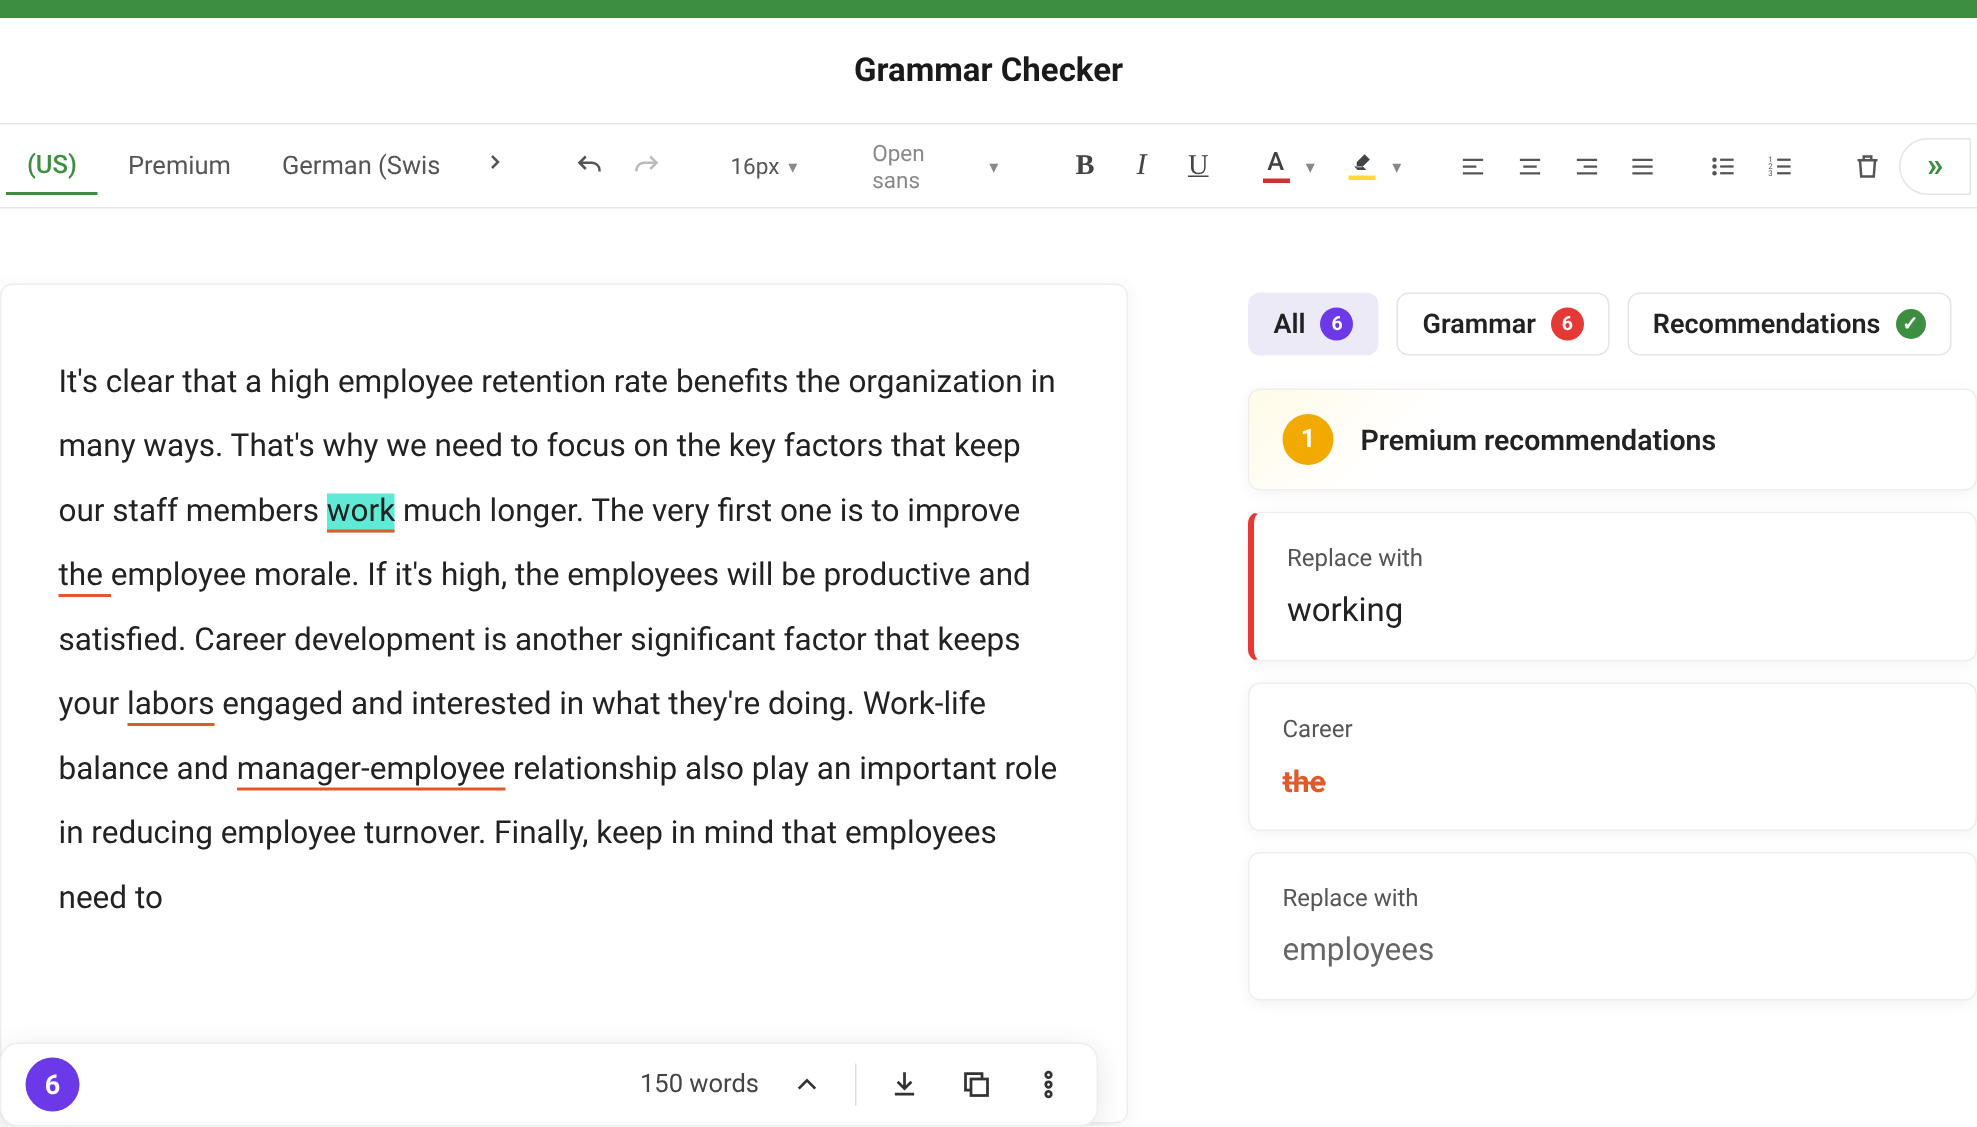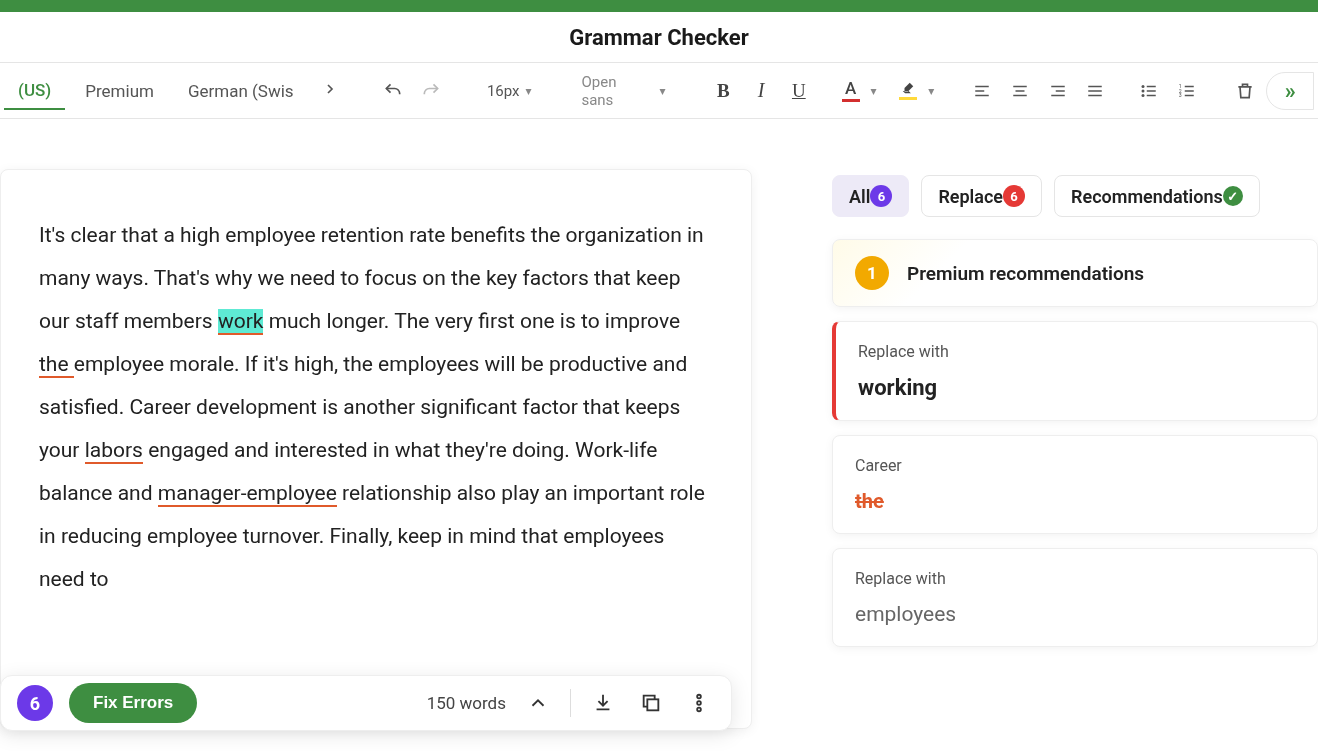--- a/index.html
+++ b/index.html
@@ -1,18 +1,18 @@
 <!DOCTYPE html>
 <html><head>
 <meta charset="utf-8">
 <style>
 *{box-sizing:border-box;margin:0;padding:0;}
 body{font-family:-apple-system,BlinkMacSystemFont,"Segoe UI",Roboto,sans-serif;background:#fff;color:#1a1a1a;width:1318px;height:751px;overflow:hidden;position:relative;}
 .top-bar{height:12px;background:#3e8e41;width:100%;}
-.header{height:51px;display:flex;align-items:center;justify-content:center;position:relative;border-bottom:1px solid #e5e5e5;}
+.header{height:71px;display:flex;align-items:center;justify-content:center;position:relative;border-bottom:1px solid #e5e5e5;}
 .title{font-size:22px;font-weight:700;color:#1a1a1a;}
 .premium-btn{position:absolute;right:10px;height:42px;background:#3e8e41;color:#fff;font-weight:700;font-size:18px;border:none;border-radius:21px;padding:0 22px;display:flex;align-items:center;gap:10px;cursor:pointer;}
 .premium-btn svg{width:22px;height:22px;fill:none;stroke:#fff;stroke-width:2;}
 .toolbar{height:56px;display:flex;align-items:center;padding:0 4px;border-bottom:1px solid #e5e5e5;gap:6px;}
 .lang-tab{padding:8px 14px;font-size:17px;color:#555;cursor:pointer;white-space:nowrap;}
 .lang-tab.active{color:#3e8e41;font-weight:500;border-bottom:2px solid #3e8e41;margin-bottom:-1px;}
 .chev-right{color:#666;padding:0 8px;font-size:18px;cursor:pointer;}
 .tb-sep{width:20px;}
 .tb-btn{width:32px;height:32px;display:flex;align-items:center;justify-content:center;cursor:pointer;color:#555;border-radius:4px;}
 .tb-btn svg{width:20px;height:20px;}
@@ -37,33 +37,33 @@
 .editor .err-hl{background:#5eead4;border-bottom:2px solid #e05a2b;}
 .bottom-bar{position:absolute;bottom:0;left:0;width:732px;height:56px;background:#fff;border:1px solid #eee;border-radius:12px;box-shadow:0 4px 20px rgba(0,0,0,0.1);display:flex;align-items:center;padding:0 16px;gap:16px;}
 .err-badge{width:36px;height:36px;border-radius:50%;background:#6c39e8;color:#fff;font-weight:700;font-size:18px;display:flex;align-items:center;justify-content:center;}
 .fix-btn{height:40px;background:#3e8e41;color:#fff;font-weight:700;font-size:17px;border:none;border-radius:20px;padding:0 24px;cursor:pointer;}
 .word-count{font-size:17px;color:#444;margin-left:auto;}
 .bb-sep{width:1px;height:28px;background:#ddd;}
 .bb-btn{width:32px;height:32px;display:flex;align-items:center;justify-content:center;cursor:pointer;color:#333;}
 .bb-btn svg{width:22px;height:22px;stroke:#333;stroke-width:2;fill:none;}
 .sidebar{flex:1;padding:56px 0 0 64px;}
 .tabs{display:flex;gap:12px;margin-bottom:22px;}
-.tab{height:42px;border:1px solid #e5e5e5;border-radius:8px;padding:0 16px;display:flex;align-items:center;font-size:18px;font-weight:600;color:#222;cursor:pointer;}
+.tab{height:42px;border:1px solid #e5e5e5;border-radius:8px;padding:0 16px;display:flex;align-items:center;gap:10px;font-size:18px;font-weight:600;color:#222;cursor:pointer;}
 .tab.active{background:#edeaf7;border-color:#edeaf7;}
 .badge{min-width:22px;height:22px;border-radius:11px;font-size:13px;font-weight:700;color:#fff;display:inline-flex;align-items:center;justify-content:center;padding:0 6px;}
 .badge.purple{background:#6c39e8;}
 .badge.red{background:#e53935;}
 .check-icon{width:20px;height:20px;border-radius:50%;background:#3e8e41;display:inline-flex;align-items:center;justify-content:center;color:#fff;font-size:13px;font-weight:700;}
 .card{background:#fff;border:1px solid #eee;border-radius:8px;box-shadow:0 2px 10px rgba(0,0,0,0.05);margin-bottom:14px;padding:20px 22px;position:relative;}
 .card.premium{background:linear-gradient(135deg,#fffbe8 0%,#fff 25%);display:flex;align-items:center;gap:18px;padding:16px 22px;}
 .card.premium .num{width:34px;height:34px;border-radius:50%;background:#f2a900;color:#fff;font-weight:700;font-size:17px;display:flex;align-items:center;justify-content:center;}
 .card.premium .txt{font-size:19px;font-weight:600;color:#222;}
 .card.active{border-left:4px solid #e53935;}
 .card .label{font-size:16px;color:#555;margin-bottom:14px;}
-.card .suggest{font-size:22px;font-weight:700;color:#222;}
+.card .suggest{font-size:22px;font-weight:400;color:#222;}
 .card .remove{font-size:20px;font-weight:700;color:#e05a2b;text-decoration:line-through;}
 .card .suggest-light{font-size:21px;color:#666;}
 </style>
 </head>
 <body>
 
 <div class="top-bar"></div>
 
 <div class="header">
   <div class="title">Grammar Checker</div>
@@ -170,21 +170,20 @@
   <div class="expand-btn">»</div>
 </div>
 
 <div class="main">
   <div class="editor-wrap">
     <div class="editor">
       <span>It's clear that a high employee retention rate benefits the organization in many ways. That's why we need to focus on the key factors that keep our staff members </span><span class="err-hl">work</span><span> much longer. The very first one is to improve </span><span class="err">the </span><span>employee morale. If it's high, the employees will be productive and satisfied. Career development is another significant factor that keeps your </span><span class="err">labors</span><span> engaged and interested in what they're doing. Work-life balance and </span><span class="err">manager-employee</span><span> relationship also play an important role in reducing employee turnover. Finally, keep in mind that employees need to</span>
     </div>
     <div class="bottom-bar">
       <div class="err-badge">6</div>
-      <button class="fix-btn">Fix Errors</button>
       <div class="word-count">150 words</div>
       <div class="bb-btn">
           <svg viewBox="0 0 24 24">
             <path d="M6 15l6-6 6 6"></path>
           </svg>
         </div>
       <div class="bb-sep"></div>
       <div class="bb-btn">
           <svg viewBox="0 0 24 24">
             <path d="M12 3v12M7 10l5 5 5-5M5 19h14"></path>
@@ -206,21 +205,21 @@
     </div>
   </div>
 
   <div class="sidebar">
     <div class="tabs">
       <div class="tab active">
         <span>All</span>
         <span class="badge purple">6</span>
       </div>
       <div class="tab">
-        <span>Replace</span>
+        <span>Grammar</span>
         <span class="badge red">6</span>
       </div>
       <div class="tab">
         <span>Recommendations</span>
         <span class="check-icon">✓</span>
       </div>
     </div>
 
     <div class="card premium">
       <div class="num">1</div>

